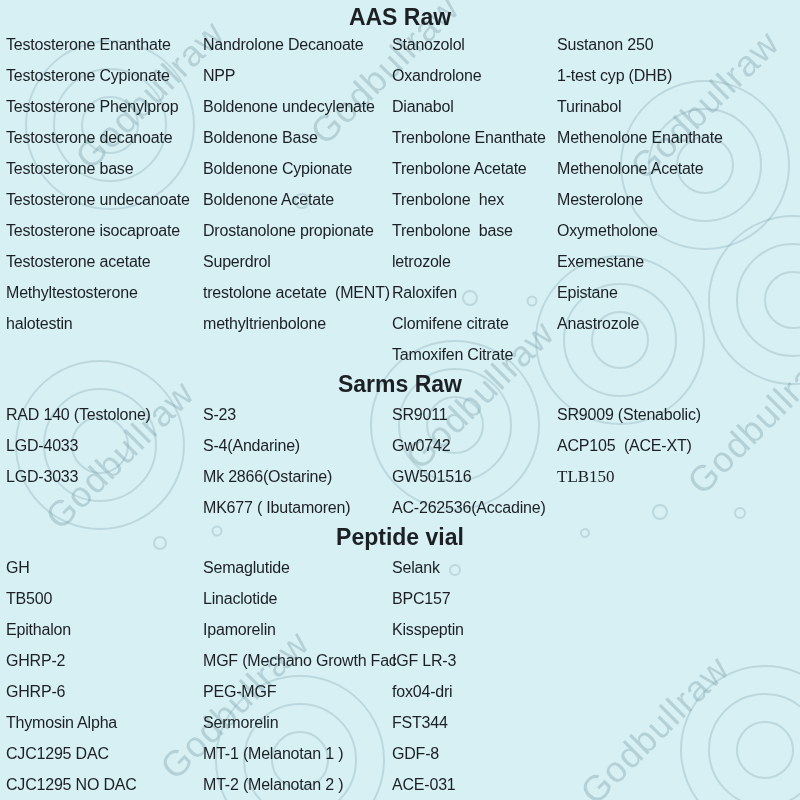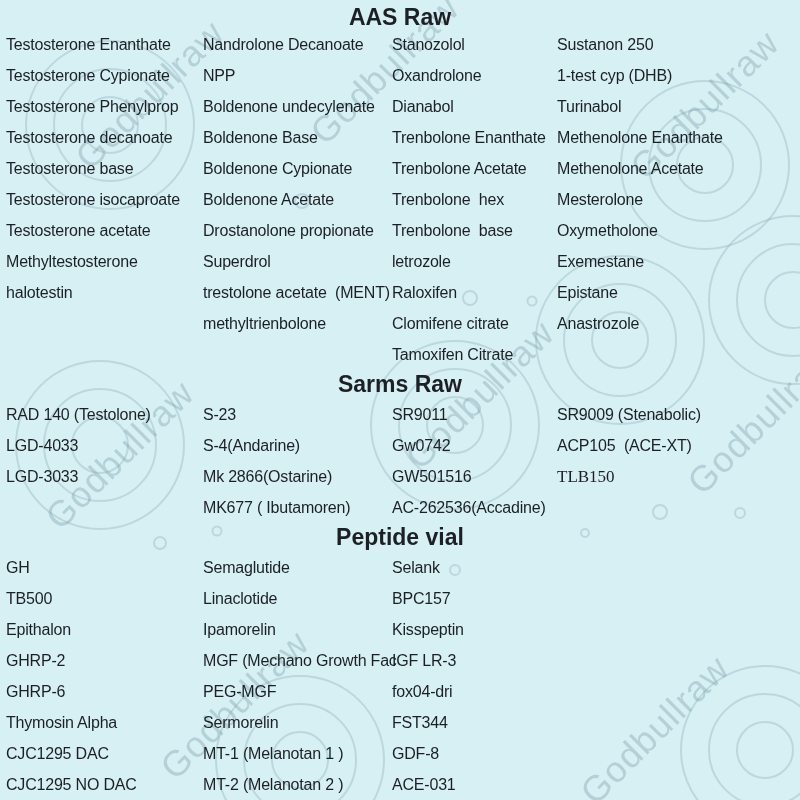--- a/index.html
+++ b/index.html
@@ -122,20 +122,21 @@
   <div class="content" id="sections-root">
       <div class="section">
         <div class="section-header">AAS Raw</div>
         <div class="grid">
           <div class="col">
             <div class="item">Testosterone Enanthate</div>
             <div class="item">Testosterone Cypionate</div>
             <div class="item">Testosterone Phenylprop</div>
             <div class="item">Testosterone decanoate</div>
             <div class="item">Testosterone base</div>
+            <div class="item">Testosterone undecanoate</div>
             <div class="item">Testosterone isocaproate</div>
             <div class="item">Testosterone acetate</div>
             <div class="item">Methyltestosterone</div>
             <div class="item">halotestin</div>
           </div>
           <div class="col">
             <div class="item">Nandrolone Decanoate</div>
             <div class="item">NPP</div>
             <div class="item">Boldenone undecylenate</div>
             <div class="item">Boldenone Base</div>

